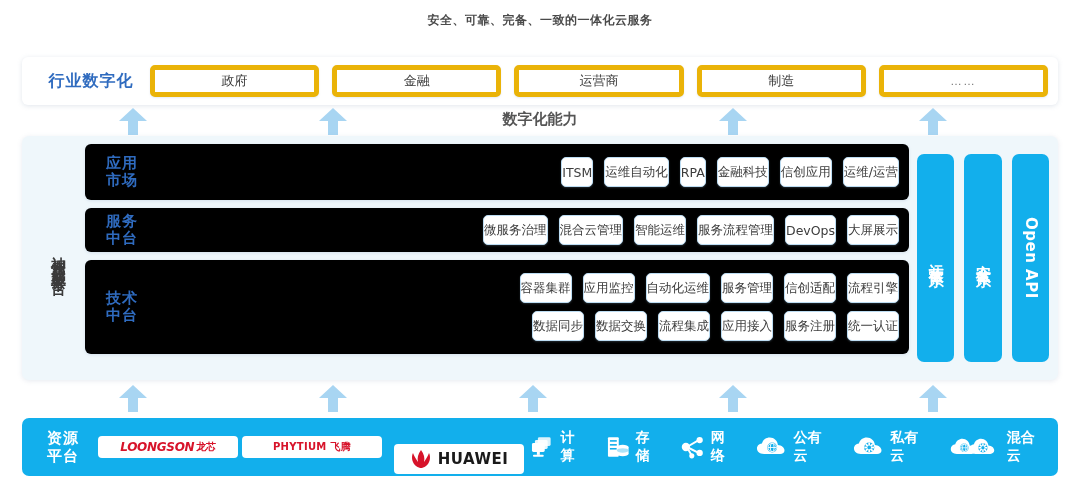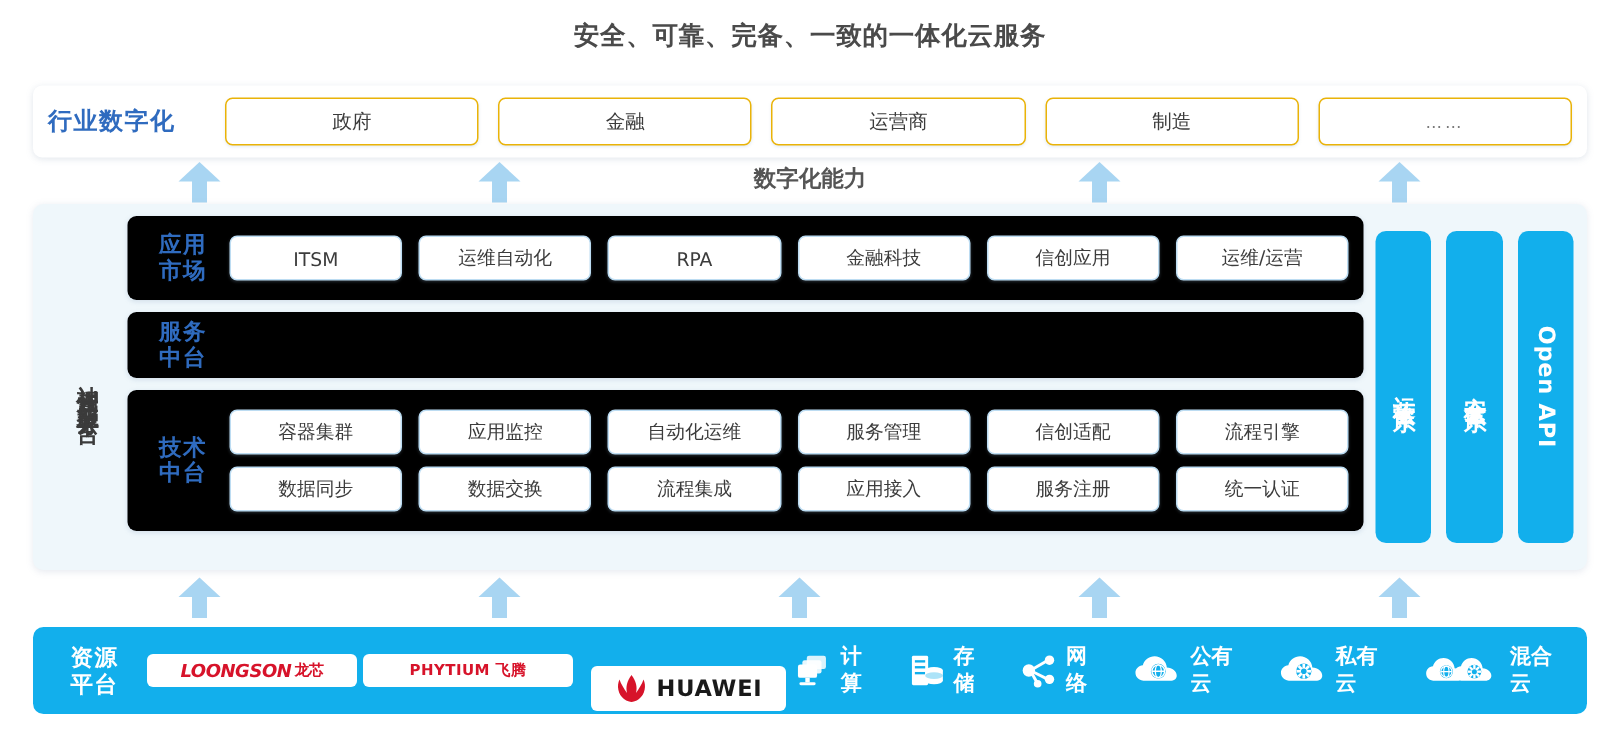--- a/index.html
+++ b/index.html
@@ -15,21 +15,21 @@
     position: relative;
   }
 
   
   .title {
     position: absolute;
     top: 12px;
     left: 0;
     width: 1080px;
     text-align: center;
-    font-size: 17px;
+    font-size: 12px;
     font-weight: bold;
     color: #4a4a4a;
     letter-spacing: 0.5px;
   }
 
   
   .industry-band {
     position: absolute;
     top: 57px;
     left: 22px;
@@ -41,32 +41,33 @@
     display: flex;
     align-items: center;
     padding: 0 10px;
     box-sizing: border-box;
   }
   .industry-label {
     font-size: 16px;
     font-weight: bold;
     color: #2f6bbf;
     width: 118px;
+    text-align: center;
     flex: none;
     letter-spacing: 1px;
   }
   .industry-cells {
     flex: 1;
     display: flex;
     gap: 13px;
     height: 32px;
   }
   .industry-cell {
     flex: 1;
-    border: 1px solid #eab308;
+    border: 5px solid #eab308;
     border-radius: 5px;
     background: #fff;
     display: flex;
     align-items: center;
     justify-content: center;
     font-size: 13px;
     color: #3c3c3c;
     box-shadow: 0 1px 2px rgba(150,180,210,0.25);
   }
   .dots-cell { letter-spacing: 2px; color: #7a7a7a; font-size: 11px;}
@@ -169,20 +170,21 @@
     color: #2f6bbf;
     line-height: 1.15;
     letter-spacing: 1px;
   }
   .tier-grid {
     flex: 1;
     display: flex;
     flex-direction: column;
     gap: 8px;
     min-width: 0;
+    align-items: flex-end;
   }
   .tier-line {
     display: flex;
     gap: 11px;
     height: 30px;
   }
   .chip {
     flex: 1;
     border: 1px solid #bcdcf2;
     border-radius: 5px;
@@ -386,20 +388,30 @@
           <div class="chip">信创应用</div>
           <div class="chip">运维/运营</div>
         </div>
       </div>
     </div>
 
     <div class="tier tier-svc">
       <div class="tier-label">
         <div>服务</div>
         <div>中台</div>
+      </div>
+      <div class="tier-grid">
+        <div class="tier-line">
+          <div class="chip">微服务治理</div>
+          <div class="chip">混合云管理</div>
+          <div class="chip">智能运维</div>
+          <div class="chip">服务流程管理</div>
+          <div class="chip">DevOps</div>
+          <div class="chip">大屏展示</div>
+        </div>
       </div>
     </div>
 
     <div class="tier tier-tech">
       <div class="tier-label">
         <div>技术</div>
         <div>中台</div>
       </div>
       <div class="tier-grid">
         <div class="tier-line">

